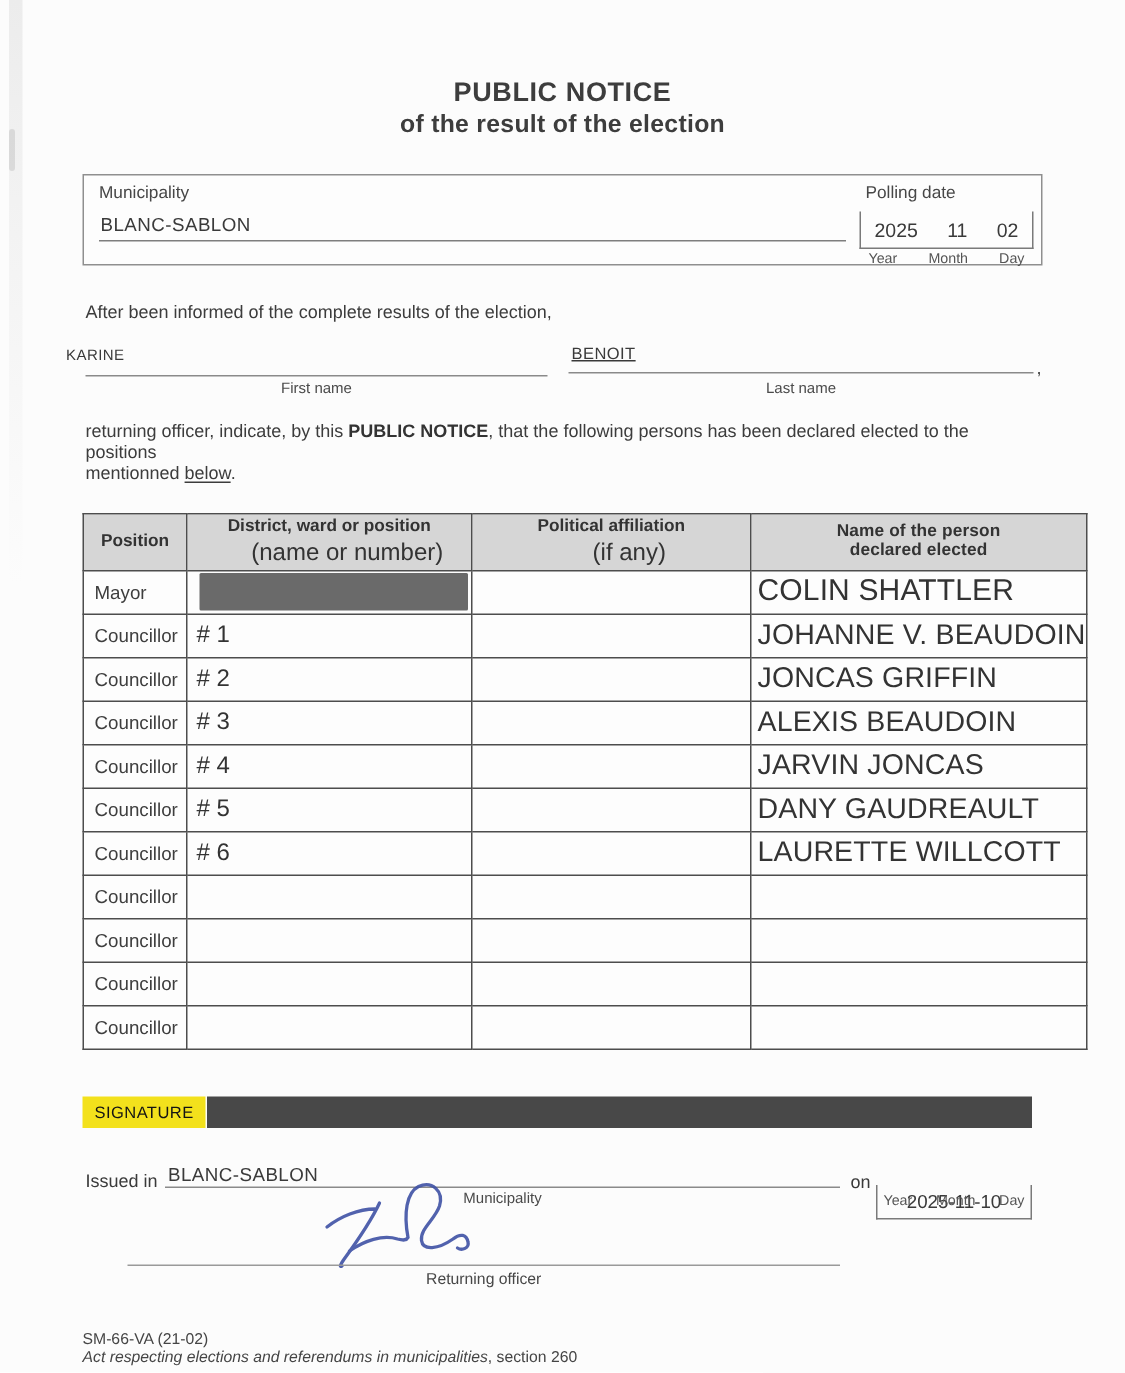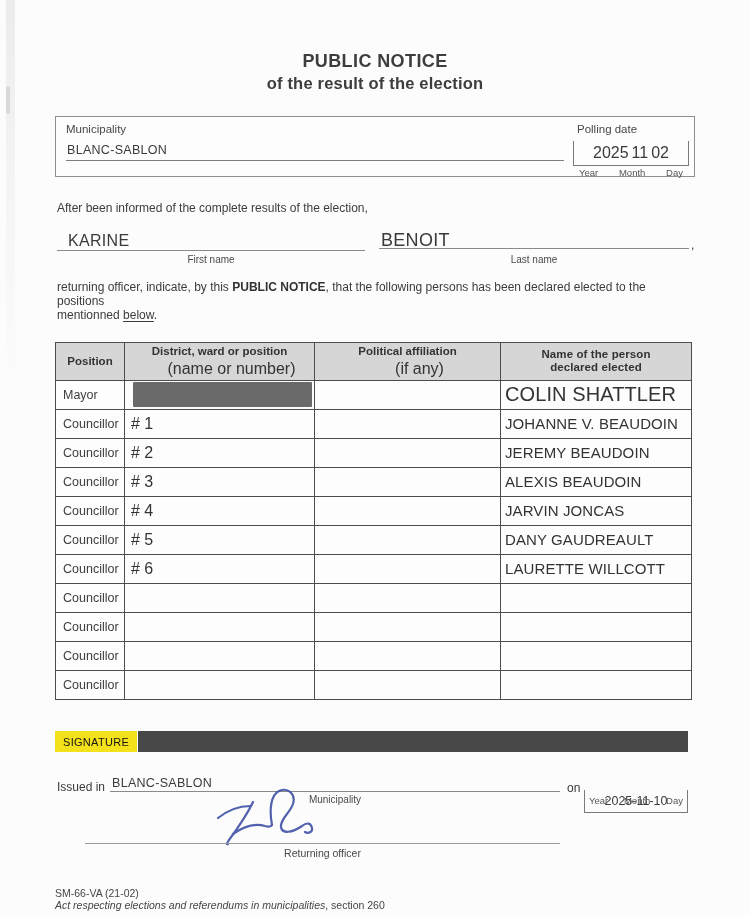--- a/index.html
+++ b/index.html
@@ -28,56 +28,56 @@
 
   
   .muni-box { left:55px; top:116px; width:640px; height:61px; border:1.3px solid #8f8f8f; background:#fdfdfd; }
   .muni-label { position:absolute; left:10px; top:6px; font-size:11.5px; color:#474747; }
   .muni-value { position:absolute; left:11px; top:26px; font-size:12.5px; color:#3a3a3a; letter-spacing:.3px; }
   .muni-line  { position:absolute; left:10px; top:43px; width:498px; border-bottom:1.2px solid #7e7e7e; }
   .polling-label { position:absolute; left:521px; top:6px; font-size:11.5px; color:#474747; }
   .polling-cell {
     position:absolute; left:517px; top:24px; width:116px; height:25px;
     border-left:1.2px solid #7a7a7a; border-right:1.2px solid #7a7a7a; border-bottom:1.2px solid #7a7a7a;
-    display:flex; justify-content:space-between; align-items:center; padding:0 19px;
-    font-size:16px; color:#3a3a3a;
+    display:flex; justify-content:space-between; align-items:center; padding:0 9px;
+    font-size:13px; color:#3a3a3a;
   }
   .polling-labels {
     position:absolute; left:517px; top:50px; width:116px;
     display:flex; justify-content:space-between; padding:0 6px;
     font-size:9.5px; color:#555;
   }
 
   
   .intro { left:57px; top:201px; font-size:12px; color:#3c3c3c; }
-  .fname-value { left:68px; top:232px; font-size:16px; letter-spacing:.3px; }
+  .fname-value { left:44px; top:232px; font-size:10px; letter-spacing:.3px; }
   .fname-line  { left:57px; top:235px; width:308px; height:16px; border-bottom:1.2px solid #8a8a8a; }
   .fname-label { left:57px; top:254px; width:308px; text-align:center; font-size:10px; color:#4a4a4a; }
-  .lname-value { left:381px; top:230px; font-size:18px; letter-spacing:.3px; }
+  .lname-value { left:381px; top:230px; font-size:11px; letter-spacing:.3px;text-decoration:underline; }
   .lname-line  { left:379px; top:233px; width:310px; height:16px; border-bottom:1.2px solid #8a8a8a; }
   .lname-label { left:379px; top:254px; width:310px; text-align:center; font-size:10px; color:#4a4a4a; }
   .lname-comma { left:691px; top:238px; font-size:12px; color:#3c3c3c; }
   .decl-line1 { left:57px; top:280px; width:636px; font-size:12px; color:#3c3c3c; }
   .decl-line2 { left:57px; top:308px; width:400px; font-size:12px; color:#3c3c3c; }
   .decl-bold { font-weight:bold; color:#333; }
   .u { text-decoration:underline; text-underline-offset:2px; }
 
   
   .results-table { position:absolute; left:55px; top:342px; border-collapse:collapse; table-layout:fixed; background:#fdfdfd; }
   .results-table th, .results-table td { border:1.2px solid #4d4d4d; overflow:hidden; }
   .results-table th {
     background:#d6d6d6; height:31px; font-size:11.5px; font-weight:bold;
     color:#333; text-align:center; line-height:1.2; padding:2px 2px;
   }
   .th-sub { font-weight:normal; font-size:16px;margin-left:24px; }
   .results-table td { height:29px; }
   .position-cell { width:69px; font-size:12.5px; color:#3e3e3e; padding-left:7px; }
   .district-cell { width:190px; font-size:16px; color:#333; padding:0 0 0 6px; }
   .affiliation-cell { width:186px; }
-  .name-cell { width:191px; font-size:15px; color:#333; padding-left:4px; white-space:nowrap; letter-spacing:.1px; }
+  .name-cell { width:191px; font-size:19px; color:#333; padding-left:4px; white-space:nowrap; letter-spacing:.1px; }
   .row-mayor .name-cell { font-size:20px; }
   .filled { height:25px; margin:1px 2px; background:#6a6a6a; border-radius:1px; }
 
   
   .sig-band { left:55px; top:731px; width:633px; height:21px; display:flex; }
   .sig-label {
     background:#f3e11c; color:#141414; font-weight:normal; font-size:11px;
     display:flex; align-items:center; padding:0 8px; letter-spacing:.3px; flex:none;
   }
   .sig-dark { flex:1; background:#484848; margin-left:1px; }
@@ -168,21 +168,21 @@
         <tr>
           <td class="position-cell">Councillor</td>
           <td class="district-cell"># 1</td>
           <td class="affiliation-cell"></td>
           <td class="name-cell">JOHANNE V. BEAUDOIN</td>
         </tr>
         <tr>
           <td class="position-cell">Councillor</td>
           <td class="district-cell"># 2</td>
           <td class="affiliation-cell"></td>
-          <td class="name-cell">JEREMY BEAUDOIN</td>
+          <td class="name-cell">JONCAS GRIFFIN</td>
         </tr>
         <tr>
           <td class="position-cell">Councillor</td>
           <td class="district-cell"># 3</td>
           <td class="affiliation-cell"></td>
           <td class="name-cell">ALEXIS BEAUDOIN</td>
         </tr>
         <tr>
           <td class="position-cell">Councillor</td>
           <td class="district-cell"># 4</td>

